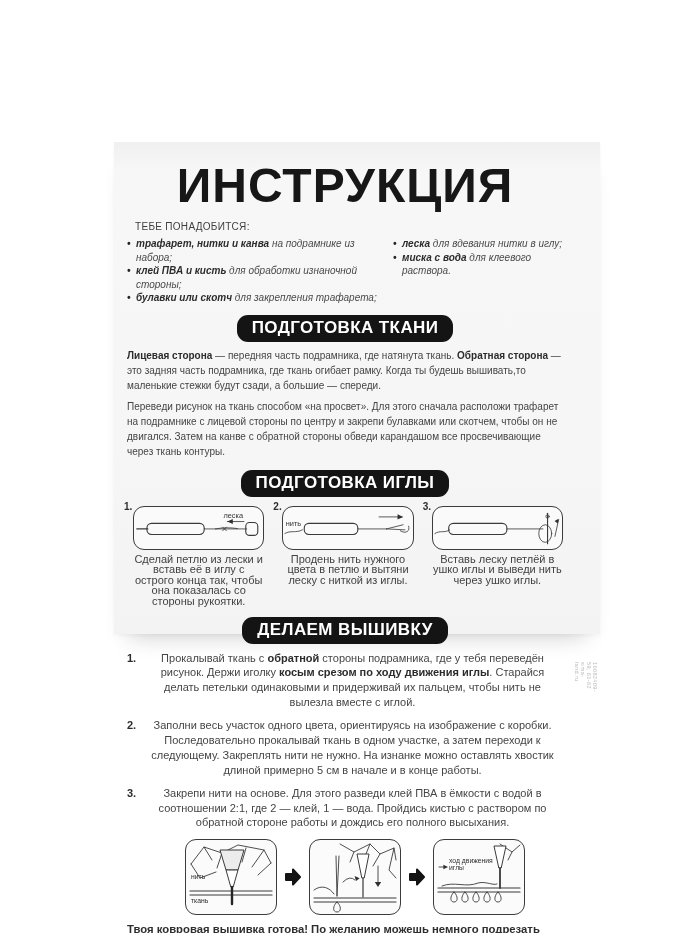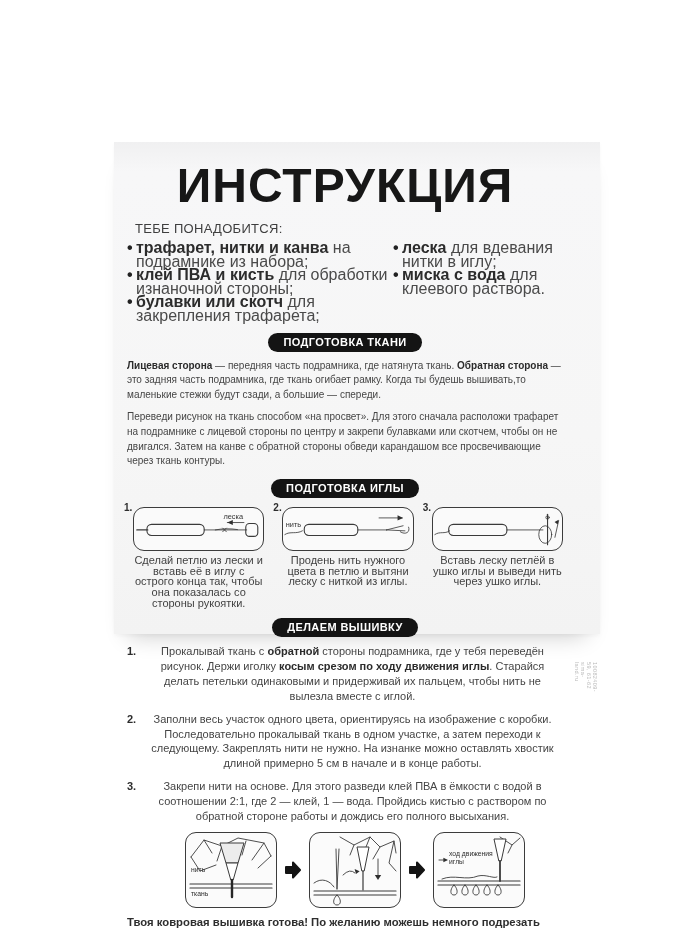--- a/index.html
+++ b/index.html
@@ -11,31 +11,31 @@
   .page{
     position:absolute;left:114px;top:142px;width:486px;height:492px;
     background:linear-gradient(180deg,#f0f0f1 0%,#f7f7f8 6%,#f6f6f6 60%,#f3f3f3 100%);
     box-shadow:0 16px 22px -14px rgba(0,0,0,.20), 0 2px 4px rgba(0,0,0,.03);
   }
   .inner{padding:10px 37px 0 13px;position:relative;}
   .title{
     font-size:48px;font-weight:700;letter-spacing:1px;color:#171717;
     text-align:center;line-height:1;margin:10px 0 11px;
   }
-  .needs-heading{font-size:13px;color:#3e3e3e;margin:0 0 5px 8px;letter-spacing:.3px;}
-  .needs{display:flex;font-size:16px;line-height:13.6px;color:#4a4a4a;}
+  .needs-heading{font-size:10px;color:#3e3e3e;margin:0 0 5px 8px;letter-spacing:.3px;}
+  .needs{display:flex;font-size:10px;line-height:13.6px;color:#4a4a4a;font-style:italic;}
   .needs ul{list-style:none;margin:0;padding:0;}
   .needs .col-l{flex:0 0 266px;}
   .needs .col-r{flex:1;}
   .needs li{position:relative;padding-left:9px;}
   .needs li::before{content:"•";position:absolute;left:0;top:0;color:#222;font-weight:700;}
   .seg-b{font-weight:700;color:#2c2c2c;}
   .badge{
     width:max-content;margin:10px auto 7px;background:#141414;color:#fff;
-    font-weight:700;font-size:11px;letter-spacing:.4px;
+    font-weight:700;font-size:17px;letter-spacing:.4px;
     padding:3px 15px 4px;border-radius:11px;
   }
   .para{font-size:10px;line-height:14.8px;margin:0 0 7px;color:#454545;}
   .figs{display:flex;gap:12px;margin:6px 0 0;}
   .fig{flex:1;position:relative;padding-top:2px;}
   .fignum{position:absolute;left:-3px;top:-3px;font-weight:700;font-size:10px;color:#2d2d2d;}
   .figbox{
     border:1.5px solid #3c3c3c;border-radius:11px;height:42px;margin-left:6px;
     background:#fafafa;overflow:hidden;
   }

